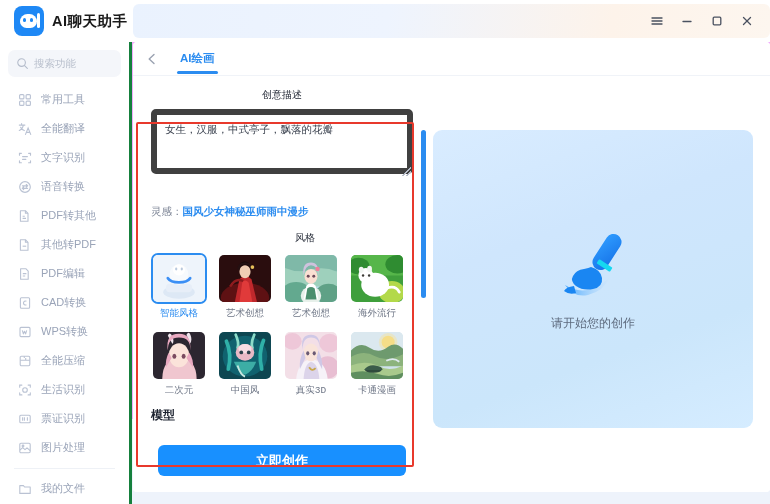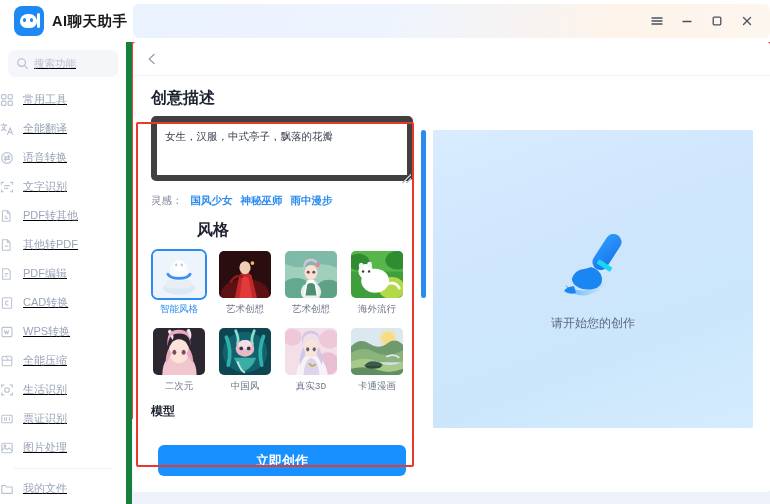--- a/index.html
+++ b/index.html
@@ -5,21 +5,21 @@
   * { box-sizing: border-box; margin: 0; padding: 0; }
   html, body {
     width: 770px; height: 504px;
     font-family: "Liberation Sans", "DejaVu Sans", sans-serif;
     background: #eef3fb;
     overflow: hidden;
   }
   #app {
     position: relative;
     width: 770px; height: 419px;
-    background: #ef4444;
+    background: #f0abfc;
   }
 
   
   .titlebar {
     position: absolute; left: 0; top: 0; width: 770px; height: 42px;
     background: #ffffff;
     display: flex; align-items: center;
   }
   .titlebar-banner {
     position: absolute; left: 133px; top: 4px; width: 637px; height: 34px;
@@ -60,37 +60,36 @@
   .win-btn {
     width: 26px; height: 26px; display: flex; align-items: center; justify-content: center;
     color: #4a5160; font-size: 14px; border-radius: 4px; cursor: pointer;
   }
   .win-btn svg { display: block; }
 
   
   .sidebar {
     position: absolute; left: 0; top: 42px; width: 132px; height: 462px;
     background: #ffffff;
-    border-right: 6px solid #15803d;
+    border-right: 3px solid #15803d;
     overflow: hidden;
-    text-decoration: underline;
   }
   .search-box {
     margin: 8px 8px 4px 8px; height: 27px;
     background: #f4f6fa; border-radius: 7px;
     display: flex; align-items: center; gap: 5px; padding: 0 8px;
     cursor: text;
   }
   .search-box .ico { width: 13px; height: 13px; flex: 0 0 13px; }
   .search-box .ph { font-size: 10.5px; color: #b9c0cd; }
 
   .nav-list { padding-top: 4px; }
   .nav-item {
     height: 29px; display: flex; align-items: center; gap: 9px;
-    cursor: pointer;
+    padding-left: 18px; cursor: pointer;
   }
   .nav-item .ico { width: 14px; height: 14px; flex: 0 0 14px; opacity: .85; }
   .nav-item .lbl { font-size: 11px; color: #9aa4b8; white-space: nowrap; }
   .nav-sep { height: 1px; background: #eef1f6; margin: 6px 14px 5px 14px; }
 
   
   .content {
     position: absolute; left: 133px; top: 42px; width: 637px; height: 450px;
     background: #ffffff; border-radius: 4px;
     overflow: hidden;
@@ -114,40 +113,40 @@
   }
 
   .panes { position: relative; height: 416px; }
 
   
   .left-pane {
     position: absolute; left: 8px; top: 4px; width: 282px; height: 345px;
     overflow: hidden;
   }
   .left-inner { padding: 8px 10px 0 10px; }
-  .sec-title { font-size: 16px; font-weight: bold; color: #1d2330; margin-bottom: 7px; }
+  .sec-title { font-size: 10px; font-weight: normal; color: #1d2330; margin-bottom: 7px; text-align: center; }
 
   .prompt-area {
     width: 262px; height: 65px;
     border: 6px solid #404040; border-radius: 5px;
     background: #fff; padding: 7px 8px;
     font-family: "Liberation Sans", "DejaVu Sans", sans-serif;
     font-size: 10.5px; color: #3b424f; line-height: 1.5; resize: none;
     outline: none; position: relative;
   }
   .prompt-wrap { position: relative; width: 262px; }
   .prompt-wrap .grip {
     position: absolute; right: 2px; bottom: 2px; width: 9px; height: 9px;
     pointer-events: none;
     background:
       linear-gradient(135deg, transparent 45%, #b6bcc8 45%, #b6bcc8 56%, transparent 56%),
       linear-gradient(135deg, transparent 72%, #b6bcc8 72%, #b6bcc8 83%, transparent 83%);
   }
 
-  .insp-row { display: flex; align-items: center; gap: 8px; margin-top: 9px; }
+  .insp-row { display: flex; align-items: center; gap: 0; margin-top: 27px; }
   .insp-label { font-size: 10.5px; color: #7b8394; }
   .insp-tag { font-size: 10.5px; color: #2b8cf0; font-weight: bold; cursor: pointer; }
 
   .style-grid {
     display: grid; grid-template-columns: repeat(4, 56px); gap: 10px 10px;
     margin-top: 8px;
   }
   .style-cell { width: 56px; cursor: pointer; }
   .style-thumb {
     width: 56px; height: 51px; border-radius: 7px; overflow: hidden;
@@ -178,21 +177,21 @@
     position: absolute; left: 0; top: 0; width: 5px; height: 168px;
     background: #2b8cf0; border-radius: 3px;
   }
 
   
   .right-pane {
     position: absolute; left: 300px; top: 4px; width: 330px; height: 400px;
   }
   .preview-card {
     position: absolute; left: 0; top: 50px; width: 320px; height: 298px;
-    border-radius: 1px;
+    border-radius: 9px;
     background: linear-gradient(160deg,#d9ecff 0%,#cfe6fd 35%,#cbe6fb 70%,#d5ecff 100%);
     display: flex; flex-direction: column; align-items: center; justify-content: center;
   }
   .brush-wrap { width: 92px; height: 82px; position: relative; }
   .preview-text { font-size: 12px; color: #5d6a7d; margin-top: 6px; }
 
   
   .footer {
     position: absolute; left: 0; bottom: 0; width: 637px; height: 55px;
     background: #fff; display: flex; align-items: center;
@@ -281,35 +280,35 @@
           <path d="M1.3 3.1h5.6M3.6 1.6v1.5M5.3 3.1c-.3 2.6-2 4.4-4 5.4M2.6 5.3c.8 1.7 2.3 2.8 3.7 3.3"></path>
           <path d="M7.5 12.4l2.6-6.4 2.6 6.4M8.6 10.4h3.1"></path>
             </g>
           </svg>
         <span class="lbl">全能翻译</span>
       </div>
 
       <div class="nav-item">
         <svg class="ico" viewBox="0 0 14 14">
             <g fill="none" stroke="#aeb8cc" stroke-width="1.15" stroke-linecap="round">
+          <path d="M1.5 4.2V2.3h1.9M10.6 2.3h1.9v1.9M12.5 9.8v1.9h-1.9M3.4 11.7H1.5V9.8"></path>
+          <path d="M4.6 5.6h4.8M4.6 8.4h3.2"></path>
+            </g>
+          </svg>
+        <span class="lbl">文字识别</span>
+      </div>
+
+      <div class="nav-item">
+        <svg class="ico" viewBox="0 0 14 14">
+            <g fill="none" stroke="#aeb8cc" stroke-width="1.15" stroke-linecap="round">
           <circle cx="7" cy="7" r="5.3"></circle>
               <path d="M4.4 5.8h5.2M8.3 4.5l1.3 1.3-1.3 1.3M9.6 8.3H4.4M5.7 7l-1.3 1.3 1.3 1.3"></path>
             </g>
           </svg>
         <span class="lbl">语音转换</span>
-      </div>
-
-      <div class="nav-item">
-        <svg class="ico" viewBox="0 0 14 14">
-            <g fill="none" stroke="#aeb8cc" stroke-width="1.15" stroke-linecap="round">
-          <path d="M1.5 4.2V2.3h1.9M10.6 2.3h1.9v1.9M12.5 9.8v1.9h-1.9M3.4 11.7H1.5V9.8"></path>
-          <path d="M4.6 5.6h4.8M4.6 8.4h3.2"></path>
-            </g>
-          </svg>
-        <span class="lbl">文字识别</span>
       </div>
 
       <div class="nav-item">
         <svg class="ico" viewBox="0 0 14 14">
             <g fill="none" stroke="#aeb8cc" stroke-width="1.1" stroke-linejoin="round">
           <path d="M2.4 1.7h5l2.6 2.6v8H2.4z"></path>
               <path d="M7.4 1.7v2.6h2.6"></path>
               <path d="M4.6 7.2h2.2M4.6 9.4h3.4"></path>
             </g>
           </svg>
@@ -410,20 +409,23 @@
     </div>
   </div>
 
   <div class="content">
 
     <div class="tabbar">
       <div class="back-btn">
         <svg width="14" height="14" viewBox="0 0 14 14">
             <path d="M9 2.5L4.2 7 9 11.5" fill="none" stroke="#9aa2b1" stroke-width="1.4" stroke-linecap="round" stroke-linejoin="round"></path>
           </svg>
+      </div>
+      <div class="tab">
+        <span>AI绘画</span>
       </div>
     </div>
 
     <div class="panes">
 
       <div class="annot"></div>
 
       <div class="left-pane">
         <div class="left-inner">
 

